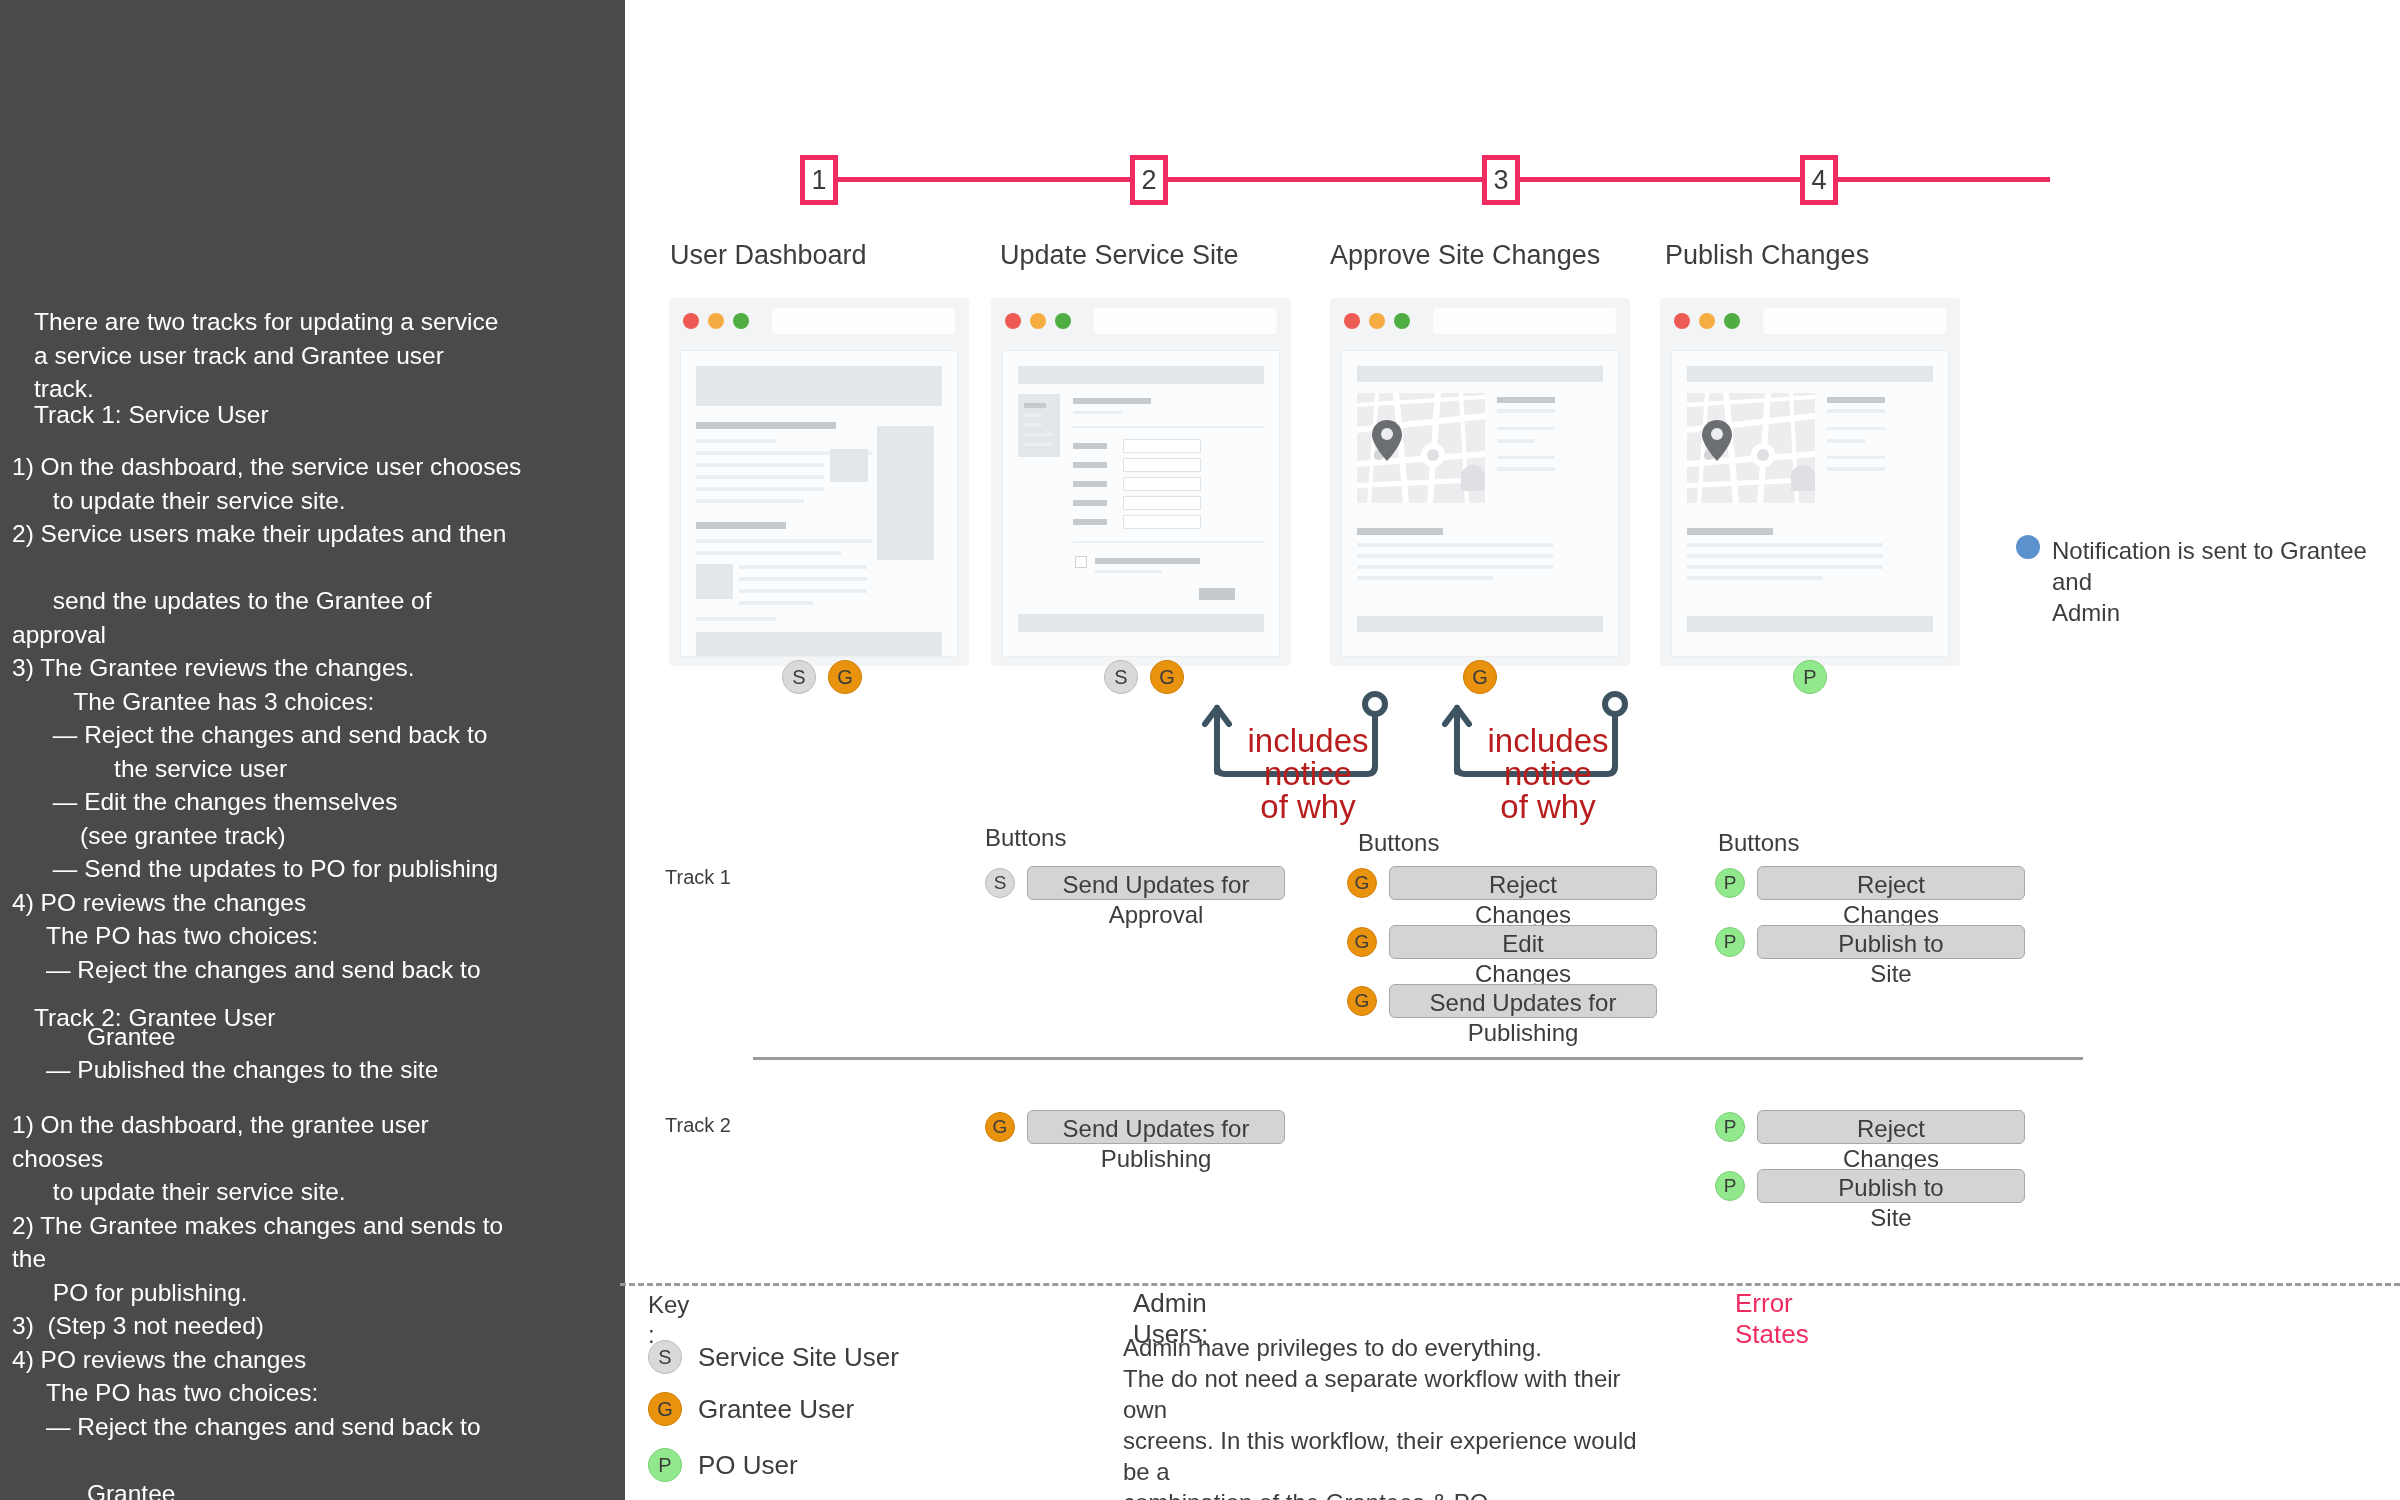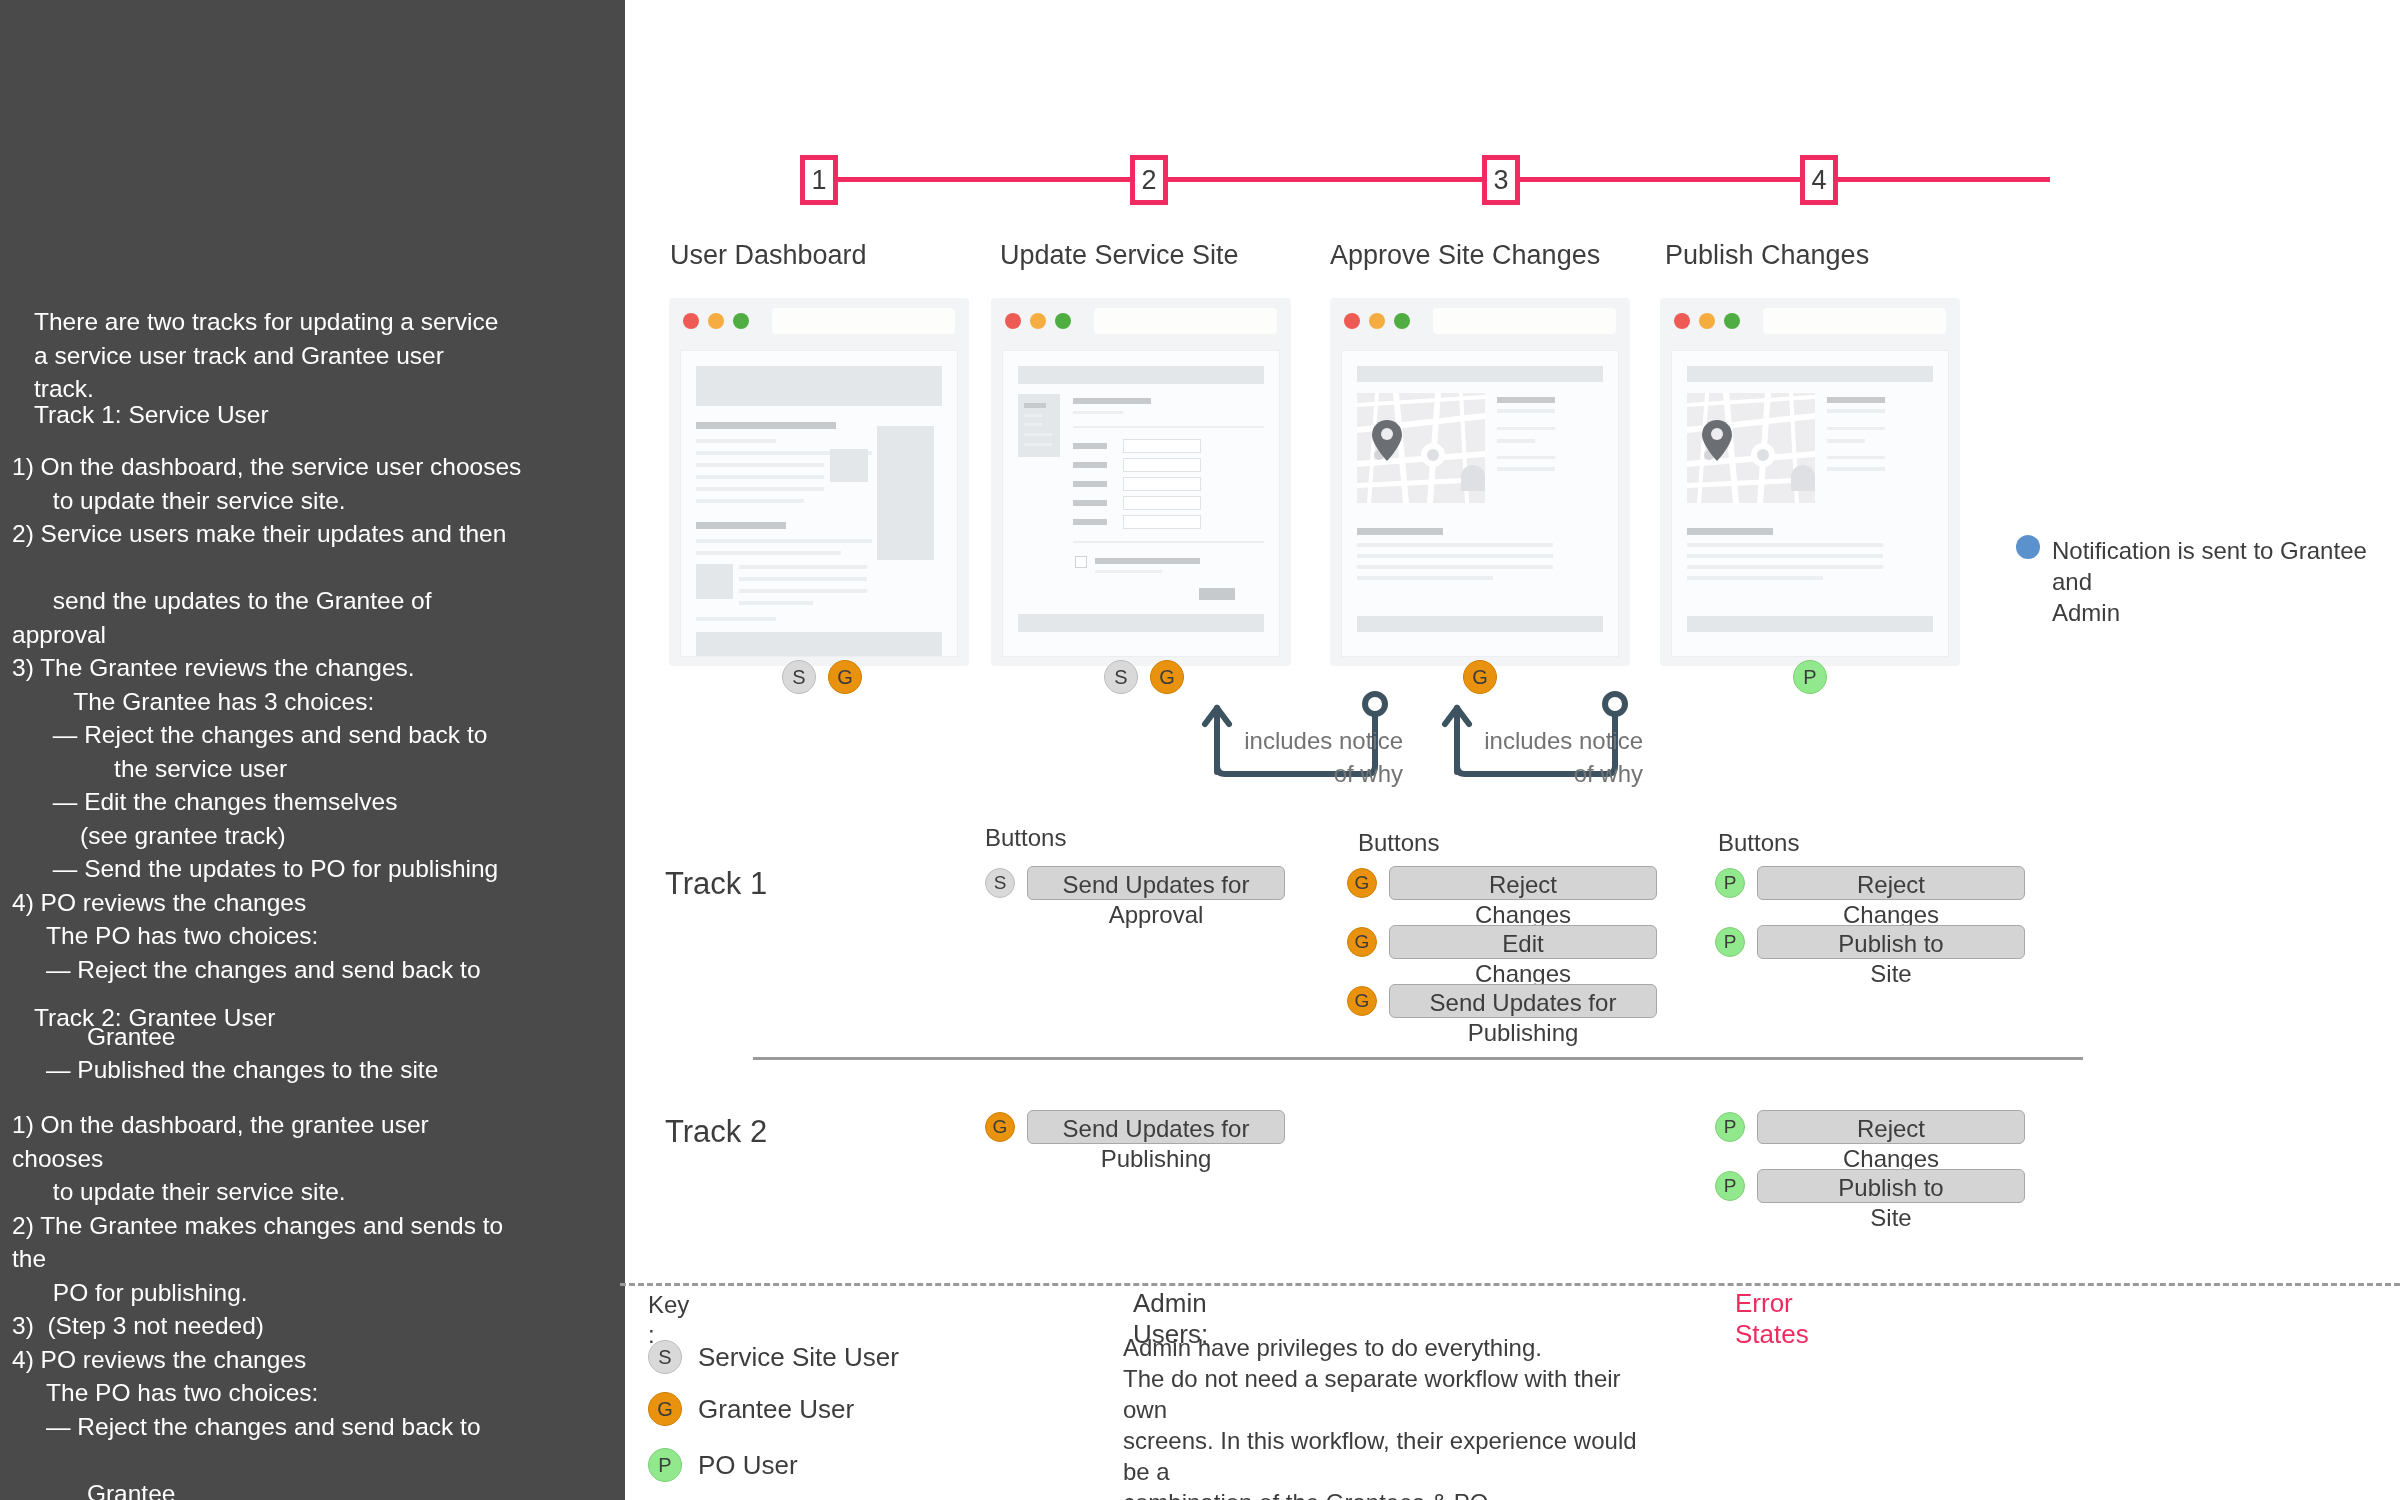--- a/index.html
+++ b/index.html
@@ -88,31 +88,31 @@
     font-size: 20px; color: #3b3b3b;
   }
   .badge.s { background: #d9d9d9; border: 1px solid #bdbdbd; }
   .badge.g { background: #e8920e; border: 1px solid #d07f06; }
   .badge.p { background: #92e88c; border: 1px solid #7dd077; }
 
   
   .notice { position: absolute; }
   .notice svg { display: block; }
   .notice-text {
-    position: absolute; font-size: 24px; color: #737373;
-    text-align: right; line-height: 33px; width: 190px;
+    position: absolute; font-size: 33px; color: #b91c1c;
+    text-align: center; line-height: 33px; width: 190px;
   }
 
   
   .anno { position: absolute; display: flex; align-items: flex-start; }
   .anno .bdot { width: 24px; height: 24px; border-radius: 50%; background: #5b92cd; flex: none; }
   .anno .atext { font-size: 24px; color: #3d3d3d; line-height: 31px; }
 
   
-  .track-label { position: absolute; font-size: 31px; color: #3d3d3d; }
+  .track-label { position: absolute; font-size: 20px; color: #3d3d3d; }
   .buttons-label { position: absolute; font-size: 24px; color: #3d3d3d; }
   .btn-group { position: absolute; }
   .btn-line { display: flex; align-items: center; gap: 12px; margin-bottom: 14px; position: relative; }
   .mini-badge {
     width: 30px; height: 30px; border-radius: 50%; flex: none;
     display: flex; align-items: center; justify-content: center;
     font-size: 19px; color: #3b3b3b;
   }
   .mini-badge.s { background: #d9d9d9; border: 1px solid #bdbdbd; }
   .mini-badge.g { background: #e8920e; border: 1px solid #d07f06; }

